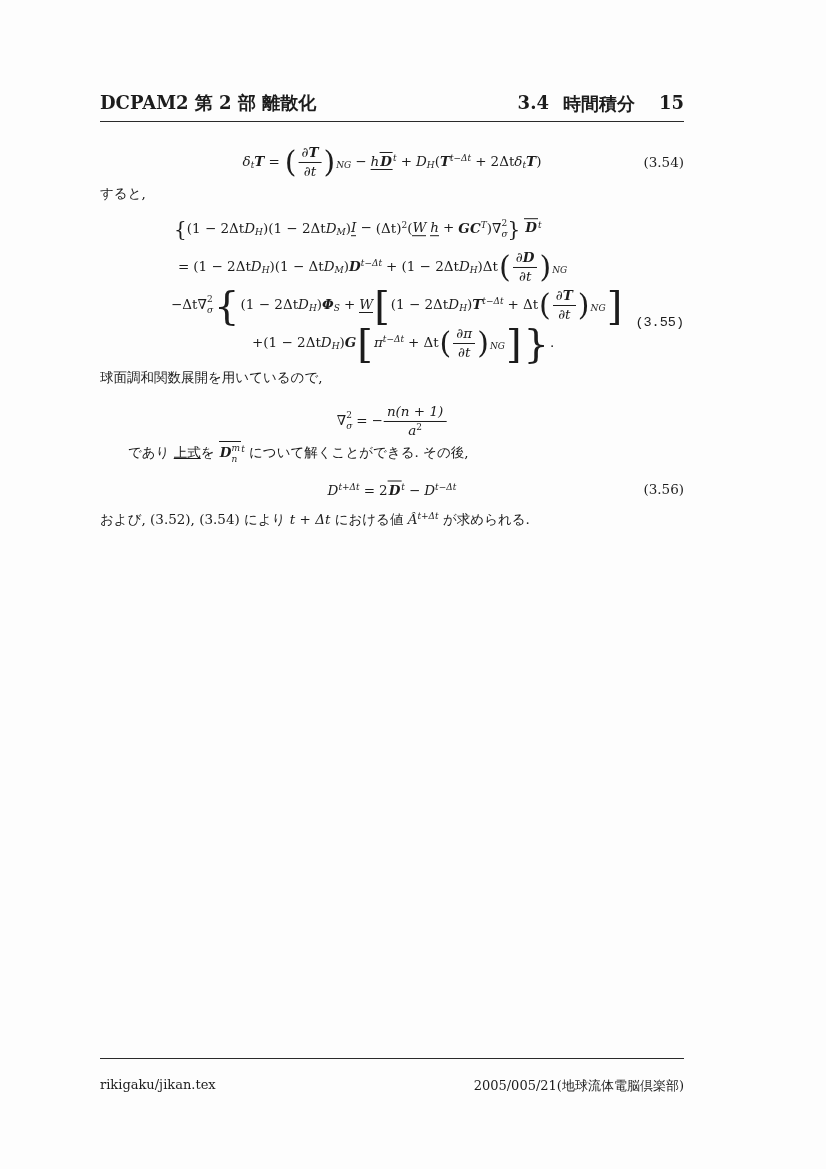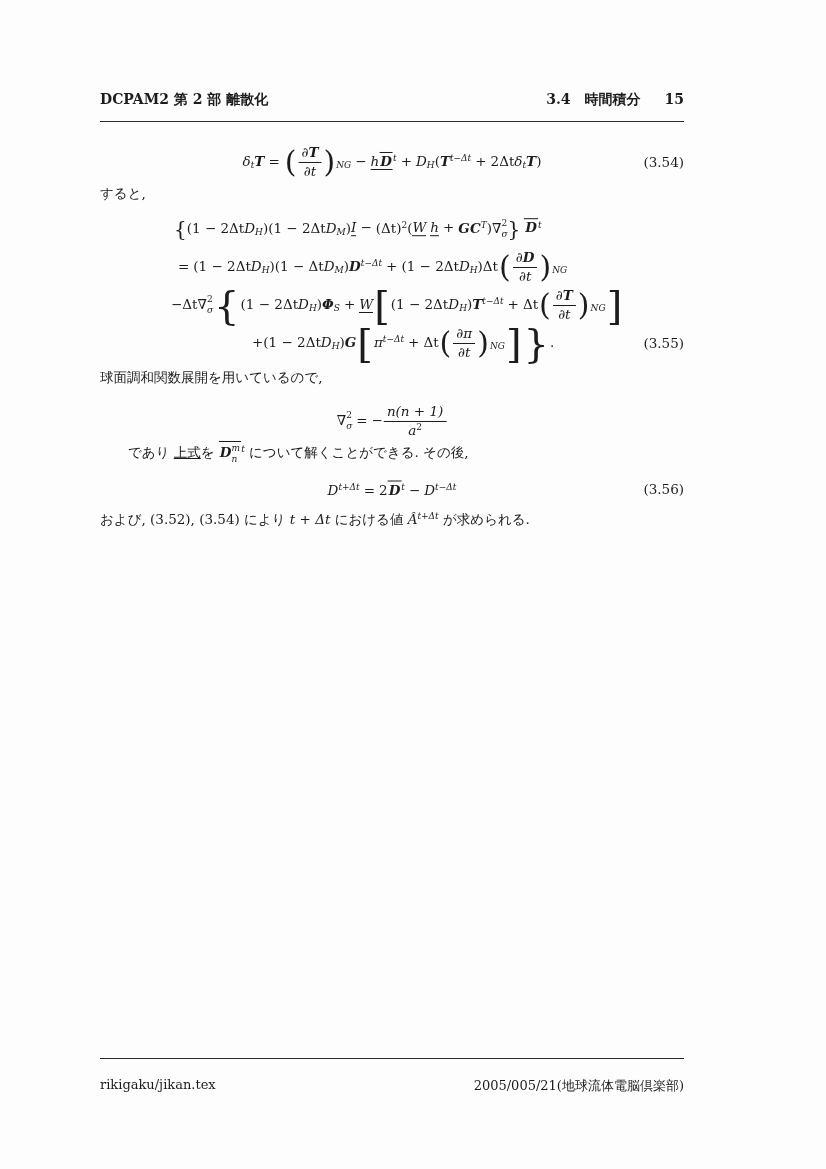--- a/index.html
+++ b/index.html
@@ -1,21 +1,21 @@
 <!DOCTYPE html>
 <html><head>
 <meta charset="utf-8">
 <style>
   html,body{margin:0;padding:0;background:#e8e8e8;}
   .page{position:relative;width:826px;height:1169px;background:#fdfdfd;font-family:"DejaVu Serif","Liberation Serif",serif;color:#1c1c1c;overflow:hidden;margin:0 auto;}
   .content{position:absolute;left:100px;top:0;width:584px;height:100%;}
   .abs{position:absolute;white-space:nowrap;}
   .vc{transform:translateY(-50%);}
   .hc{left:50%;transform:translate(-50%,-50%);}
-  .hdr{top:91px;left:0;width:100%;display:flex;justify-content:space-between;align-items:baseline;font-weight:bold;font-size:14px;padding-bottom:12px;border-bottom:1px solid #2a2a2a;}
+  .hdr{top:91px;left:0;width:100%;display:flex;justify-content:space-between;align-items:baseline;font-weight:bold;font-size:18px;padding-bottom:5px;border-bottom:1px solid #2a2a2a;}
   .hdr-right{display:flex;align-items:flex-start;}
   .hdr-sec{margin-right:14px;}
   .hdr-page{margin-left:24px;}
   .jp{font-size:13.5px;line-height:1.5;}
   .eqline{font-size:13.5px;}
   .m{font-style:italic;}
   .rm{font-style:normal;}
   .bi{font-style:italic;font-weight:bold;}
   .cal{font-style:italic;}
   .op{margin:0 4px;}
@@ -59,21 +59,21 @@
 
     <div class="abs jp" style="top:183px;left:0;">すると,</div>
 
     <div class="abs vc eqline" style="top:229px;left:74px;"><span class="big b1">{</span><span class="rm">(1 − 2Δt</span><span class="cal">D</span><sub>H</sub><span class="rm">)</span><span class="rm">(1 − 2Δt</span><span class="cal">D</span><sub>M</sub><span class="rm">)</span><span class="un"><span class="m">I</span></span><span class="rm op">−</span><span class="rm">(Δt)</span><sup class="rm">2</sup><span class="rm">(</span><span class="un"><span class="m">W</span></span><span class="un gap"><span class="m">h</span></span><span class="rm op">+</span><span class="bi">G</span><span class="bi">C</span><sup>T</sup><span class="rm">)</span><span class="rm">∇</span><span class="ss"><span class="rm">2</span><span class="m">σ</span></span><span class="big b1">}</span><span class="ov bi gap">D</span><sup>t</sup></div>
 
     <div class="abs vc eqline" style="top:267px;left:74px;"><span class="rm op">=</span><span class="rm">(1 − 2Δt</span><span class="cal">D</span><sub>H</sub><span class="rm">)</span><span class="rm">(1 − Δt</span><span class="cal">D</span><sub>M</sub><span class="rm">)</span><span class="bi">D</span><sup>t−Δt</sup><span class="rm op">+</span><span class="rm">(1 − 2Δt</span><span class="cal">D</span><sub>H</sub><span class="rm">)</span><span class="rm">Δt</span><span class="big b2">(</span><span class="frac"><span class="num"><span class="m">∂</span><span class="bi">D</span></span><span class="den m">∂t</span></span><span class="big b2">)</span><sub class="m">NG</sub></div>
 
     <div class="abs vc eqline" style="top:305px;left:71px;"><span class="rm">−</span><span class="rm">Δt</span><span class="rm">∇</span><span class="ss"><span class="rm">2</span><span class="m">σ</span></span><span class="big b3">{</span><span class="rm">(1 − 2Δt</span><span class="cal">D</span><sub>H</sub><span class="rm">)</span><span class="bi">Φ</span><sub class="m">S</sub><span class="rm op">+</span><span class="un"><span class="m">W</span></span><span class="big b3">[</span><span class="rm">(1 − 2Δt</span><span class="cal">D</span><sub>H</sub><span class="rm">)</span><span class="bi">T</span><sup>t−Δt</sup><span class="rm op">+</span><span class="rm">Δt</span><span class="big b2">(</span><span class="frac"><span class="num"><span class="m">∂</span><span class="bi">T</span></span><span class="den m">∂t</span></span><span class="big b2">)</span><sub class="m">NG</sub><span class="big b3">]</span></div>
 
     <div class="abs vc eqline" style="top:343px;left:152px;"><span class="rm">+</span><span class="rm">(1 − 2Δt</span><span class="cal">D</span><sub>H</sub><span class="rm">)</span><span class="bi">G</span><span class="big b3">[</span><span class="m">π</span><sup>t−Δt</sup><span class="rm op">+</span><span class="rm">Δt</span><span class="big b2">(</span><span class="frac"><span class="num"><span class="m">∂</span><span class="m">π</span></span><span class="den m">∂t</span></span><span class="big b2">)</span><sub class="m">NG</sub><span class="big b3">]</span><span class="big b3">}</span><span class="rm">.</span></div>
-    <div class="eqnum vc abs" style="top:343px;">(3.55)</div>
+    <div class="eqnum vc abs" style="top:322px;font-family:Liberation Mono, monospace;">(3.55)</div>
 
     <div class="abs jp" style="top:367px;left:0;">球面調和関数展開を用いているので,</div>
 
     <div class="abs hc eqline" style="top:421px;"><span class="rm">∇</span><span class="ss"><span class="rm">2</span><span class="m">σ</span></span><span class="rm op">=</span><span class="rm">−</span><span class="frac"><span class="num m">n(n + 1)</span><span class="den"><span class="m">a</span><sup class="rm">2</sup></span></span></div>
 
     <div class="abs jp" style="top:441px;left:0;margin-left:28px;"><span>であり </span><span class="ref">上式</span><span>を </span><span class="ov"><span class="bi">D</span><span class="ss"><span class="m">m</span><span class="m">n</span></span></span><sup>t</sup><span> について解くことができる. その後,</span></div>
 
     <div class="abs hc eqline" style="top:489px;"><span class="m">D</span><sup>t+Δt</sup><span class="rm op">=</span><span class="rm">2</span><span class="ov bi">D</span><sup>t</sup><span class="rm op">−</span><span class="m">D</span><sup>t−Δt</sup></div>
     <div class="eqnum vc abs" style="top:489px;">(3.56)</div>
 

